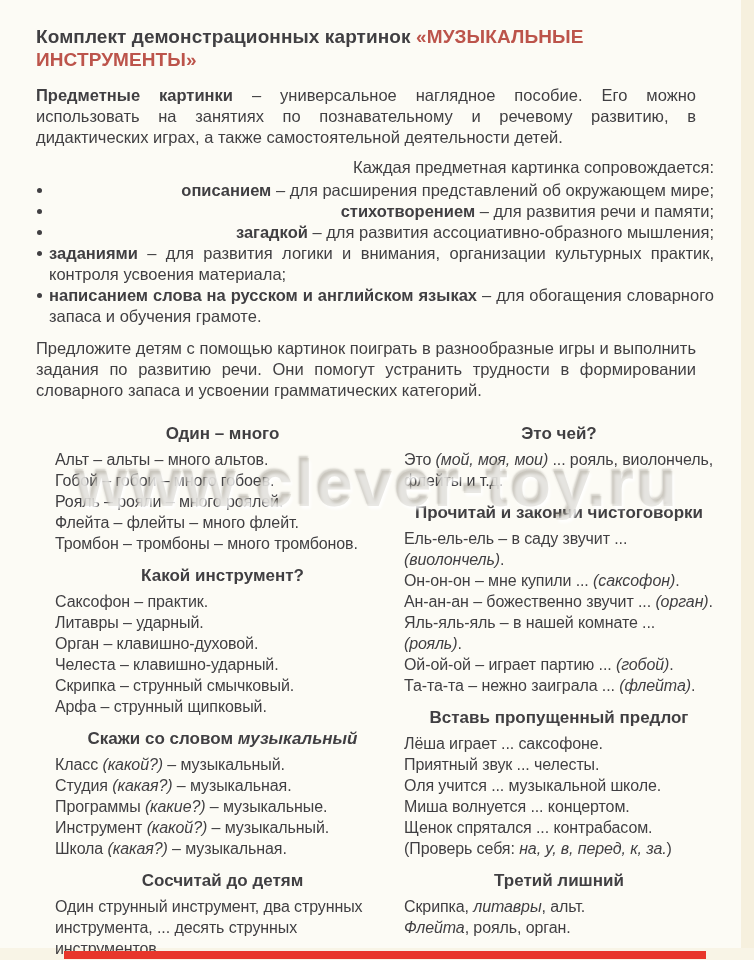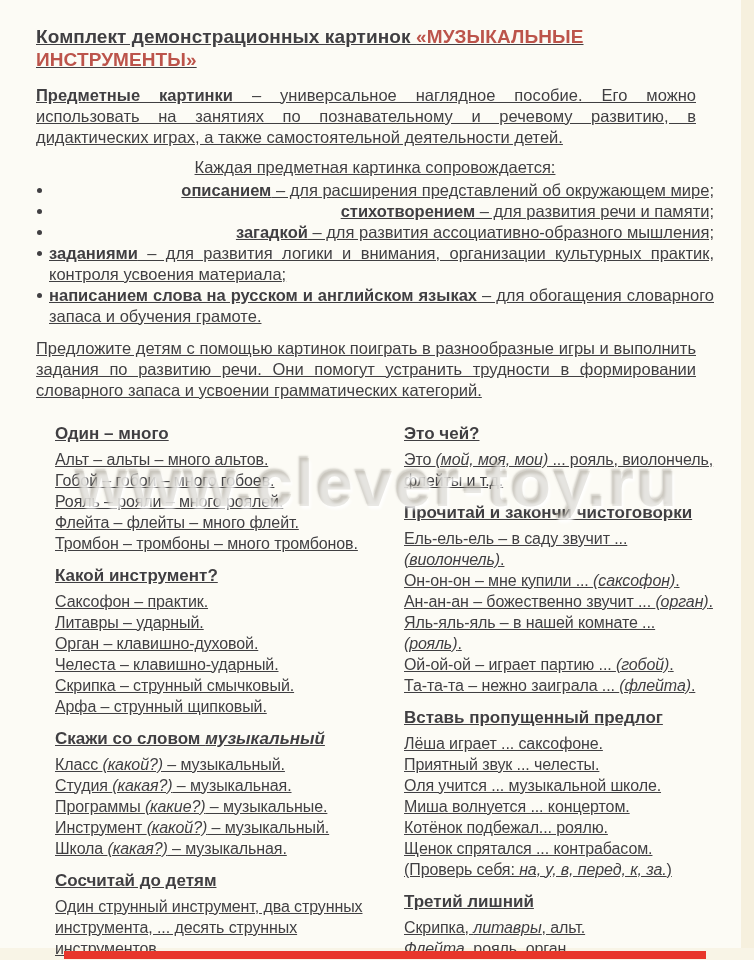--- a/index.html
+++ b/index.html
@@ -4,35 +4,35 @@
 <style>
   html,body{margin:0;padding:0;}
   body{
     width:754px;height:960px;position:relative;overflow:hidden;
     background:#fcfbf5;
     font-family:"Liberation Sans","DejaVu Sans",sans-serif;
     color:#403f42;
   }
   .edge-right{position:absolute;top:0;right:0;width:13px;height:100%;background:#f6f0de;z-index:0;}
   .edge-bottom{position:absolute;left:0;bottom:0;width:100%;height:12px;background:#f8f4e6;z-index:0;}
-  .page{position:absolute;inset:0;z-index:1;padding:26px 40px 0 36px;box-sizing:border-box;text-decoration:underline;}
+  .page{position:absolute;inset:0;z-index:1;padding:26px 40px 0 36px;box-sizing:border-box;}
   .title{font-size:19px;font-weight:bold;margin:0 0 13px 0;letter-spacing:.1px;line-height:1.2;}
   .title .red{color:#bc544b;}
   .para{font-size:16.5px;line-height:21px;text-align:justify;margin:0 18px 9px 0;}
-  .list-intro{margin:0 0 2px 0;text-align:center;}
+  .list-intro{margin:0 0 2px 0;text-align:right;}
   .bd{font-weight:bold;}
   .it{font-style:italic;}
   .bullets{margin:0 0 10px 0;}
   .bullet-row{display:flex;font-size:16.5px;line-height:21px;text-align:justify;justify-content:space-between;}
   .dot{flex:none;width:5px;height:5px;border-radius:50%;background:#403f42;margin:8px 7px 0 1px;}
   .closing{margin-top:11px;margin-bottom:0;}
   .columns{display:flex;margin-top:11px;padding-left:19px;gap:14px;position:relative;z-index:2;}
   .col{width:335px;box-sizing:border-box;}
   .col.right{flex:1;}
-  .sec-h{font-weight:bold;font-size:17px;line-height:21px;margin:11px 0 5px 0;}
+  .sec-h{font-weight:bold;font-size:17px;line-height:21px;margin:11px 0 5px 0;text-align:center;}
   .sec-line{font-size:16px;line-height:21px;letter-spacing:-0.1px;}
   .watermark{
     position:absolute;left:-8px;top:444px;width:770px;z-index:3;
     font-size:67px;font-weight:bold;letter-spacing:2px;white-space:nowrap;text-align:center;
     color:rgba(175,170,158,0.26);
     text-shadow:2px 3px 3px rgba(255,255,255,0.85),-1px -2px 2px rgba(115,110,100,0.30);
     pointer-events:none;
   }
   .red-strip{position:absolute;left:64px;width:642px;bottom:1px;height:8px;background:#e8362a;z-index:4;}
 </style>
@@ -121,21 +121,20 @@
             <div class="sec-line"><span>Яль-яль-яль – в нашей комнате ... </span><span class="it ">(рояль)</span><span>.</span></div>
             <div class="sec-line"><span>Ой-ой-ой – играет партию ... </span><span class="it ">(гобой)</span><span>.</span></div>
             <div class="sec-line"><span>Та-та-та – нежно заиграла ... </span><span class="it ">(флейта)</span><span>.</span></div>
           </div>
           <div class="section">
             <div class="sec-h"><span>Вставь пропущенный предлог</span></div>
             <div class="sec-line"><span>Лёша играет ... саксофоне.</span></div>
             <div class="sec-line"><span>Приятный звук ... челесты.</span></div>
             <div class="sec-line"><span>Оля учится ... музыкальной школе.</span></div>
             <div class="sec-line"><span>Миша волнуется ... концертом.</span></div>
-            <div class="sec-line"><span>Котёнок подбежал... роялю.</span></div>
             <div class="sec-line"><span>Щенок спрятался ... контрабасом.</span></div>
             <div class="sec-line"><span>(Проверь себя: </span><span class="it ">на, у, в, перед, к, за.</span><span>)</span></div>
           </div>
           <div class="section">
             <div class="sec-h"><span>Третий лишний</span></div>
             <div class="sec-line"><span>Скрипка, </span><span class="it ">литавры</span><span>, альт.</span></div>
             <div class="sec-line"><span class="it ">Флейта</span><span>, рояль, орган.</span></div>
             <div class="sec-line"></div>
           </div>
         </div>

